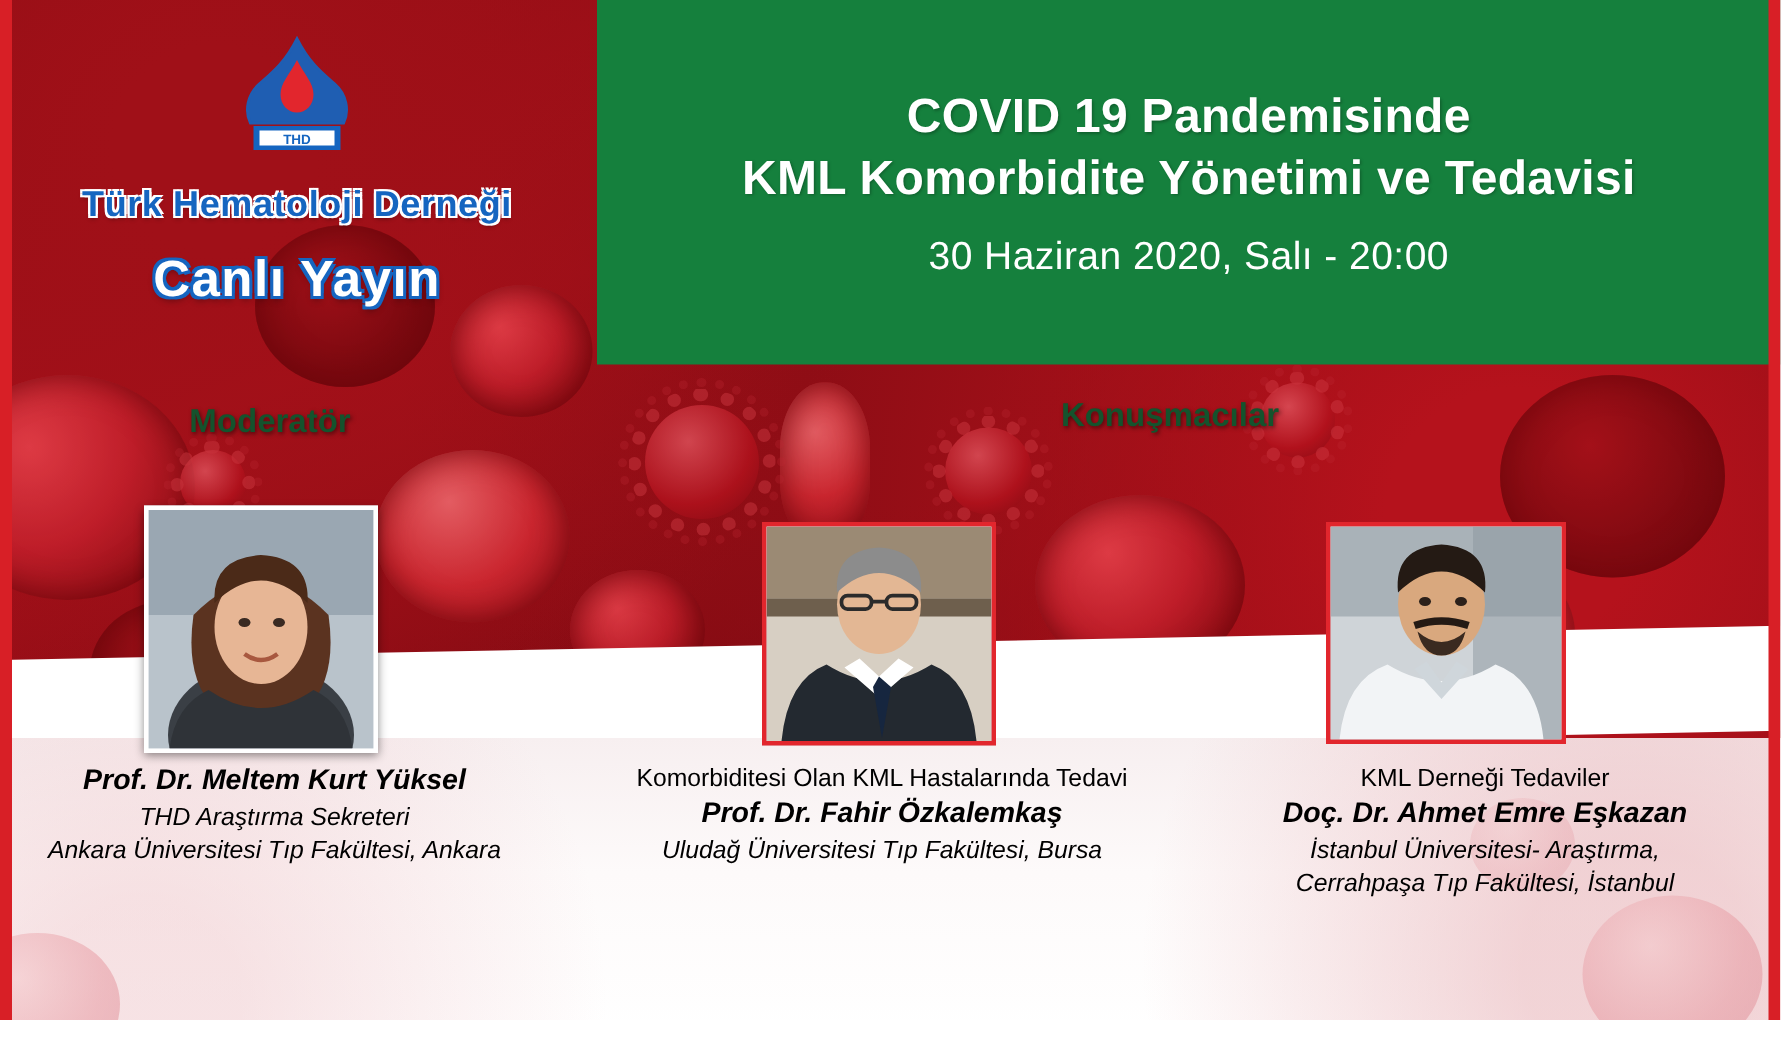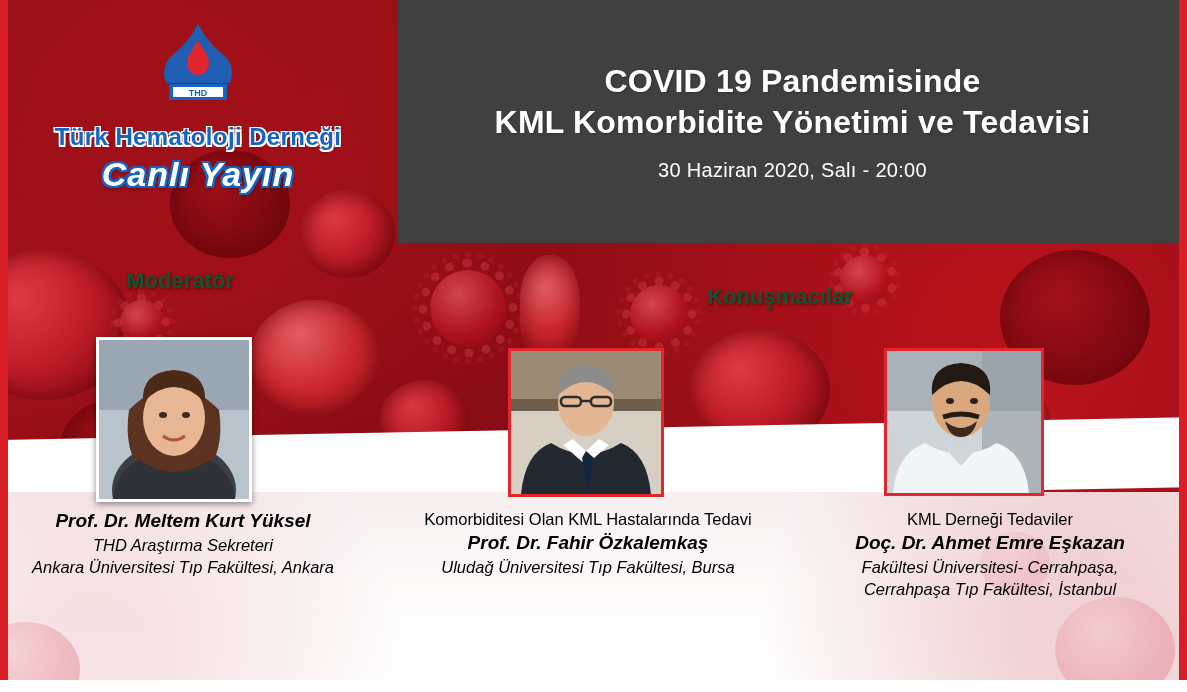--- a/index.html
+++ b/index.html
@@ -113,38 +113,38 @@
     pointer-events: none;
   }
 
   
   .title-block {
     position: absolute;
     left: 398px;
     top: 0;
     width: 789px;
     height: 243px;
-    background: #404040;
+    background: #15803d;
     display: flex;
     flex-direction: column;
     align-items: center;
     justify-content: center;
     color: #ffffff;
     text-align: center;
   }
   .title-line {
     font-size: 32px;
     font-weight: bold;
     line-height: 1.28;
     letter-spacing: .2px;
     text-shadow: 1px 1px 2px rgba(0,0,0,.25);
   }
   .subtitle {
     margin-top: 16px;
-    font-size: 20px;
+    font-size: 26px;
     font-weight: normal;
     letter-spacing: .3px;
   }
 
   
   .logo-area {
     position: absolute;
     left: 18px;
     top: 22px;
     width: 360px;
@@ -166,23 +166,22 @@
     letter-spacing: .4px;
     text-shadow:
       -1.5px -1.5px 0 #ffffff,
        1.5px -1.5px 0 #ffffff,
       -1.5px  1.5px 0 #ffffff,
        1.5px  1.5px 0 #ffffff,
        0 2px 3px rgba(0,0,0,.35);
     white-space: nowrap;
   }
   .logo-live {
-    margin-top: 4px;
+    margin-top: 16px;
     font-size: 34px;
-    font-style: italic;
     font-weight: bold;
     color: #ffffff;
     letter-spacing: 1px;
     text-shadow:
       -2px -2px 0 #1565c0,
        2px -2px 0 #1565c0,
       -2px  2px 0 #1565c0,
        2px  2px 0 #1565c0,
        0 3px 5px rgba(0,0,0,.4);
   }
@@ -190,21 +189,21 @@
   
   .section-label {
     position: absolute;
     color: #14532d;
     font-size: 22px;
     font-weight: bold;
     text-shadow: 1px 1px 3px rgba(0,0,0,.5);
     text-align: center;
   }
   #label-moderator { left: 40px;  top: 268px; width: 280px; }
-  #label-speakers  { left: 600px; top: 284px; width: 360px; }
+  #label-speakers  { left: 600px; top: 264px; width: 360px; }
 
   
   .photo {
     position: absolute;
     box-sizing: border-box;
     border: 3px solid;
     background: #cfd6dc;
     overflow: hidden;
   }
   .photo .fill { width: 100%; height: 100%; display: block; }
@@ -357,18 +356,18 @@
 
   <div class="caption" id="caption-speaker-1">
     <div class="cap-topic">Komorbiditesi Olan KML Hastalarında Tedavi</div>
     <div class="cap-name">Prof. Dr. Fahir Özkalemkaş</div>
     <div class="cap-affil">Uludağ Üniversitesi Tıp Fakültesi, Bursa</div>
   </div>
 
   <div class="caption" id="caption-speaker-2">
     <div class="cap-topic">KML Derneği Tedaviler</div>
     <div class="cap-name">Doç. Dr. Ahmet Emre Eşkazan</div>
-    <div class="cap-affil">Fakültesi Üniversitesi- Cerrahpaşa,</div>
+    <div class="cap-affil">İstanbul Üniversitesi- Araştırma,</div>
     <div class="cap-affil">Cerrahpaşa Tıp Fakültesi, İstanbul</div>
   </div>
 
   <div class="frame"></div>
 </div>
 
 </body></html>

